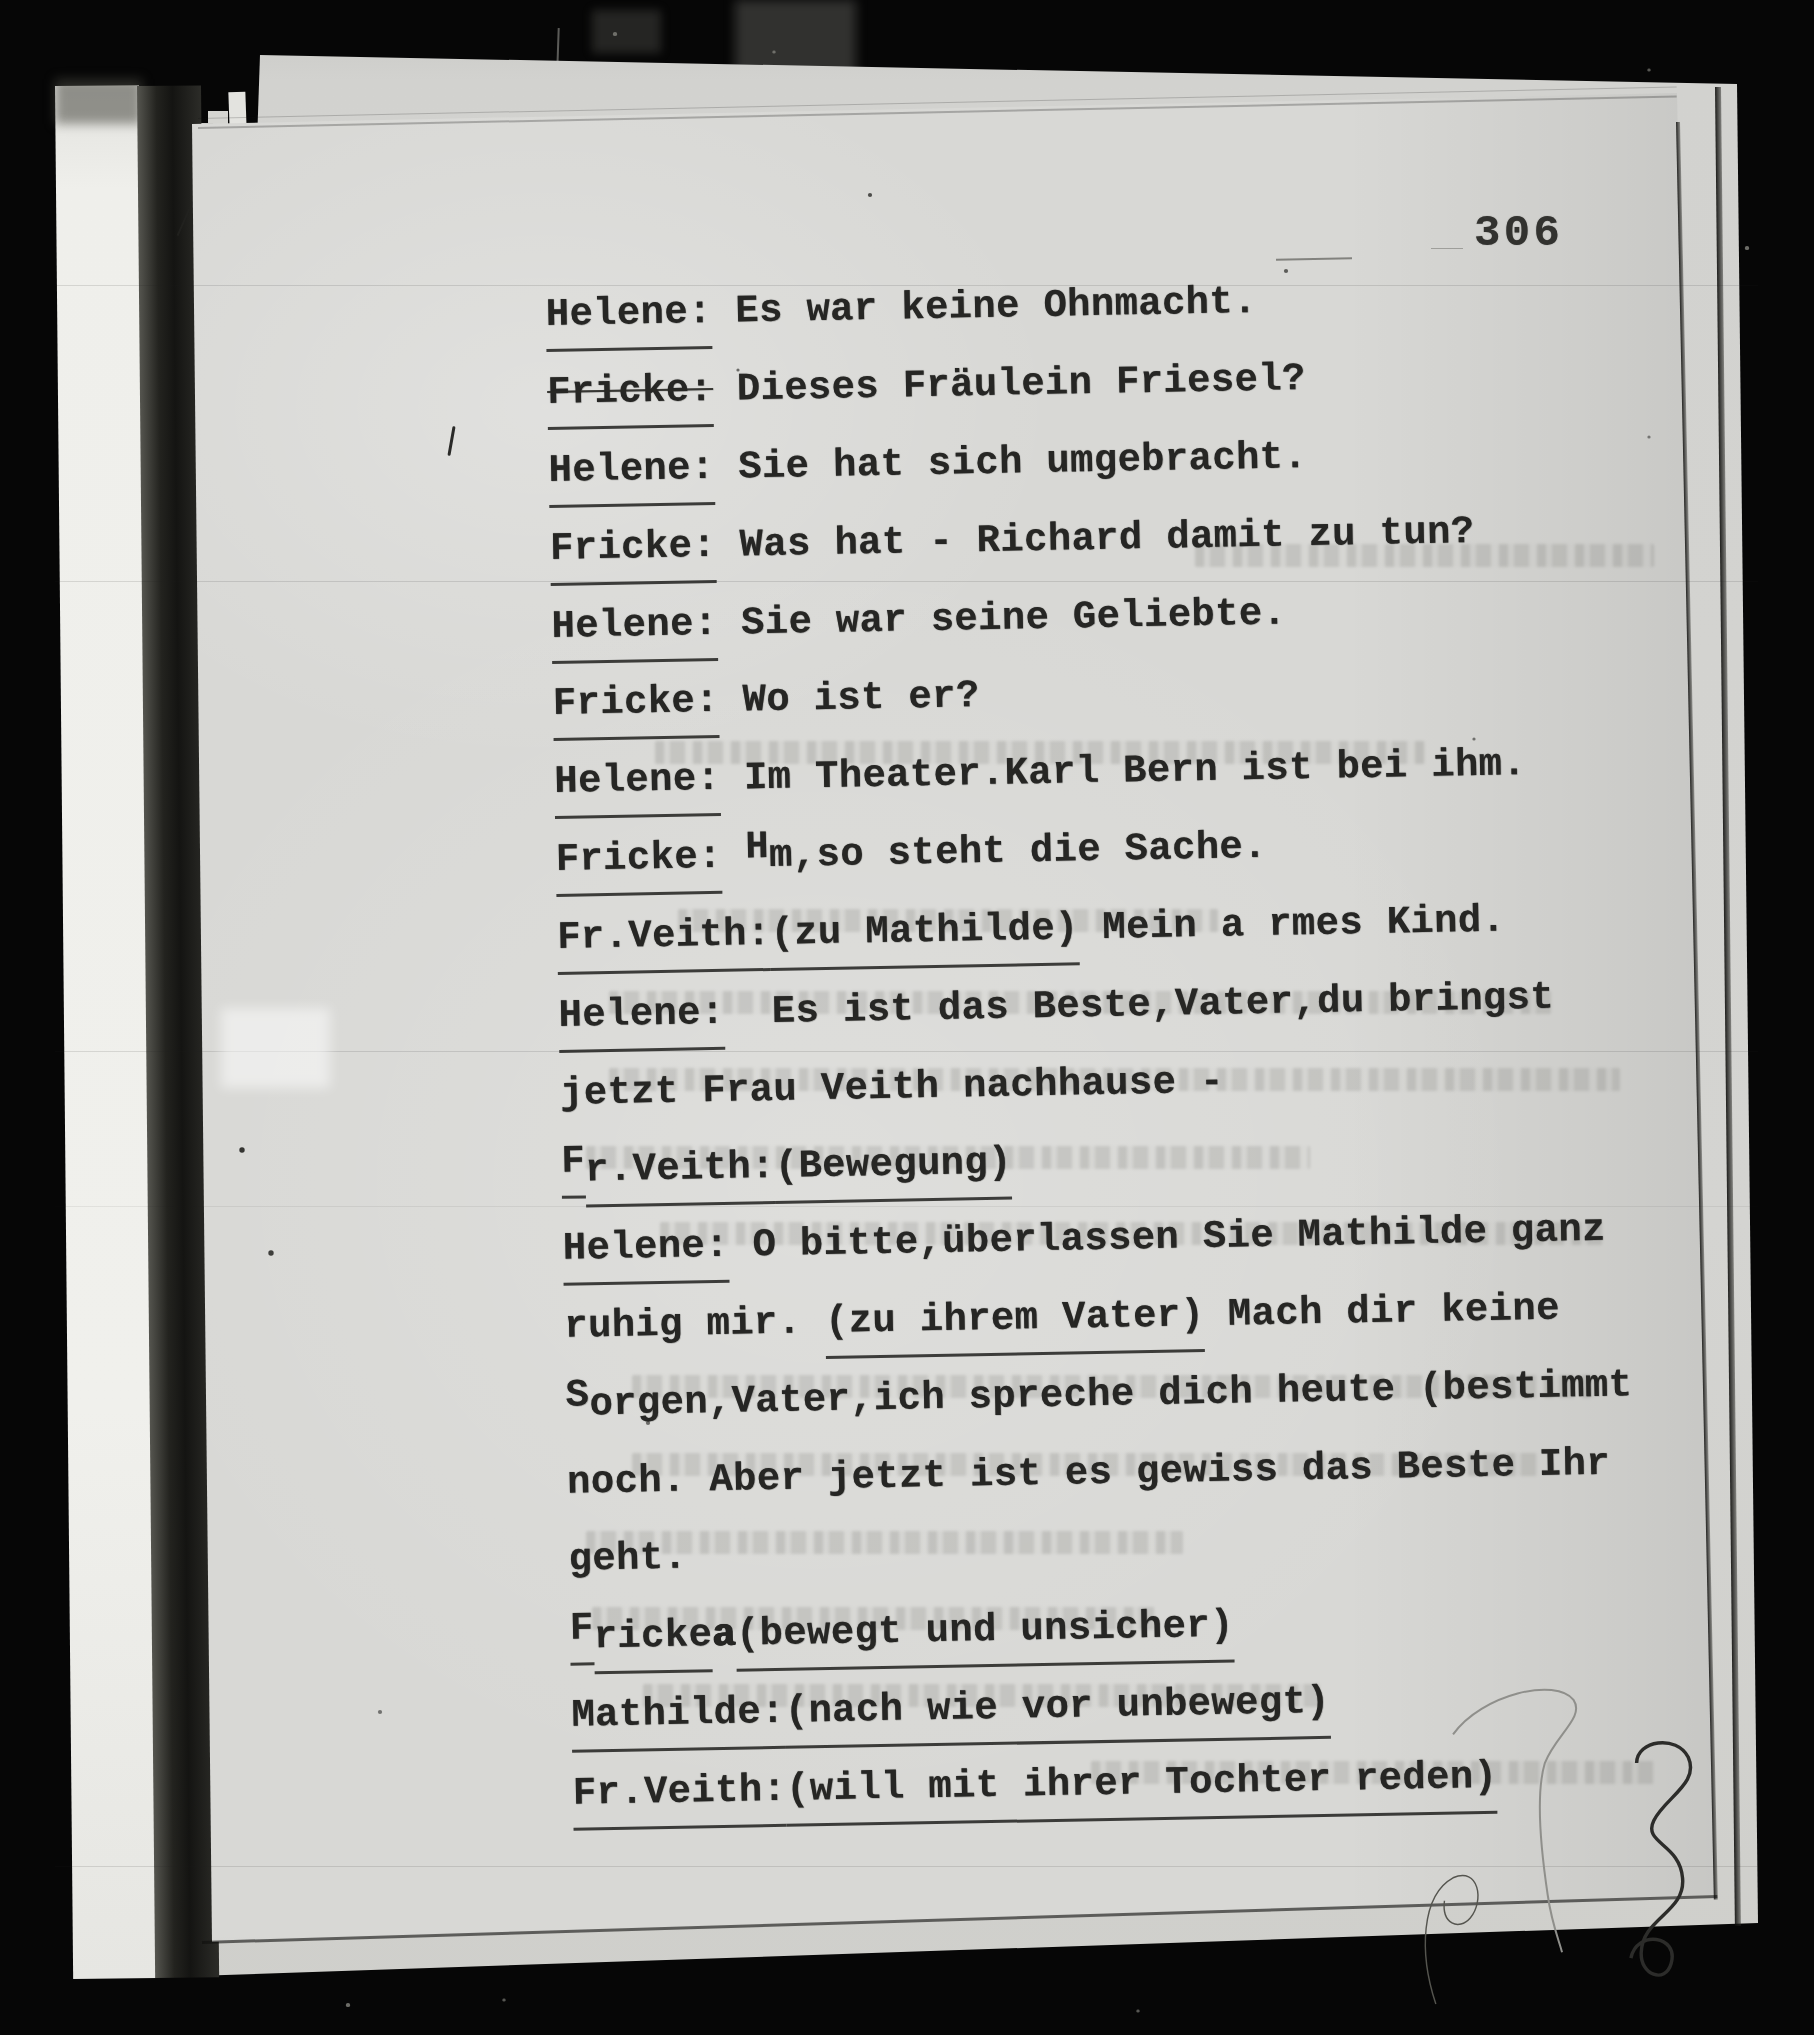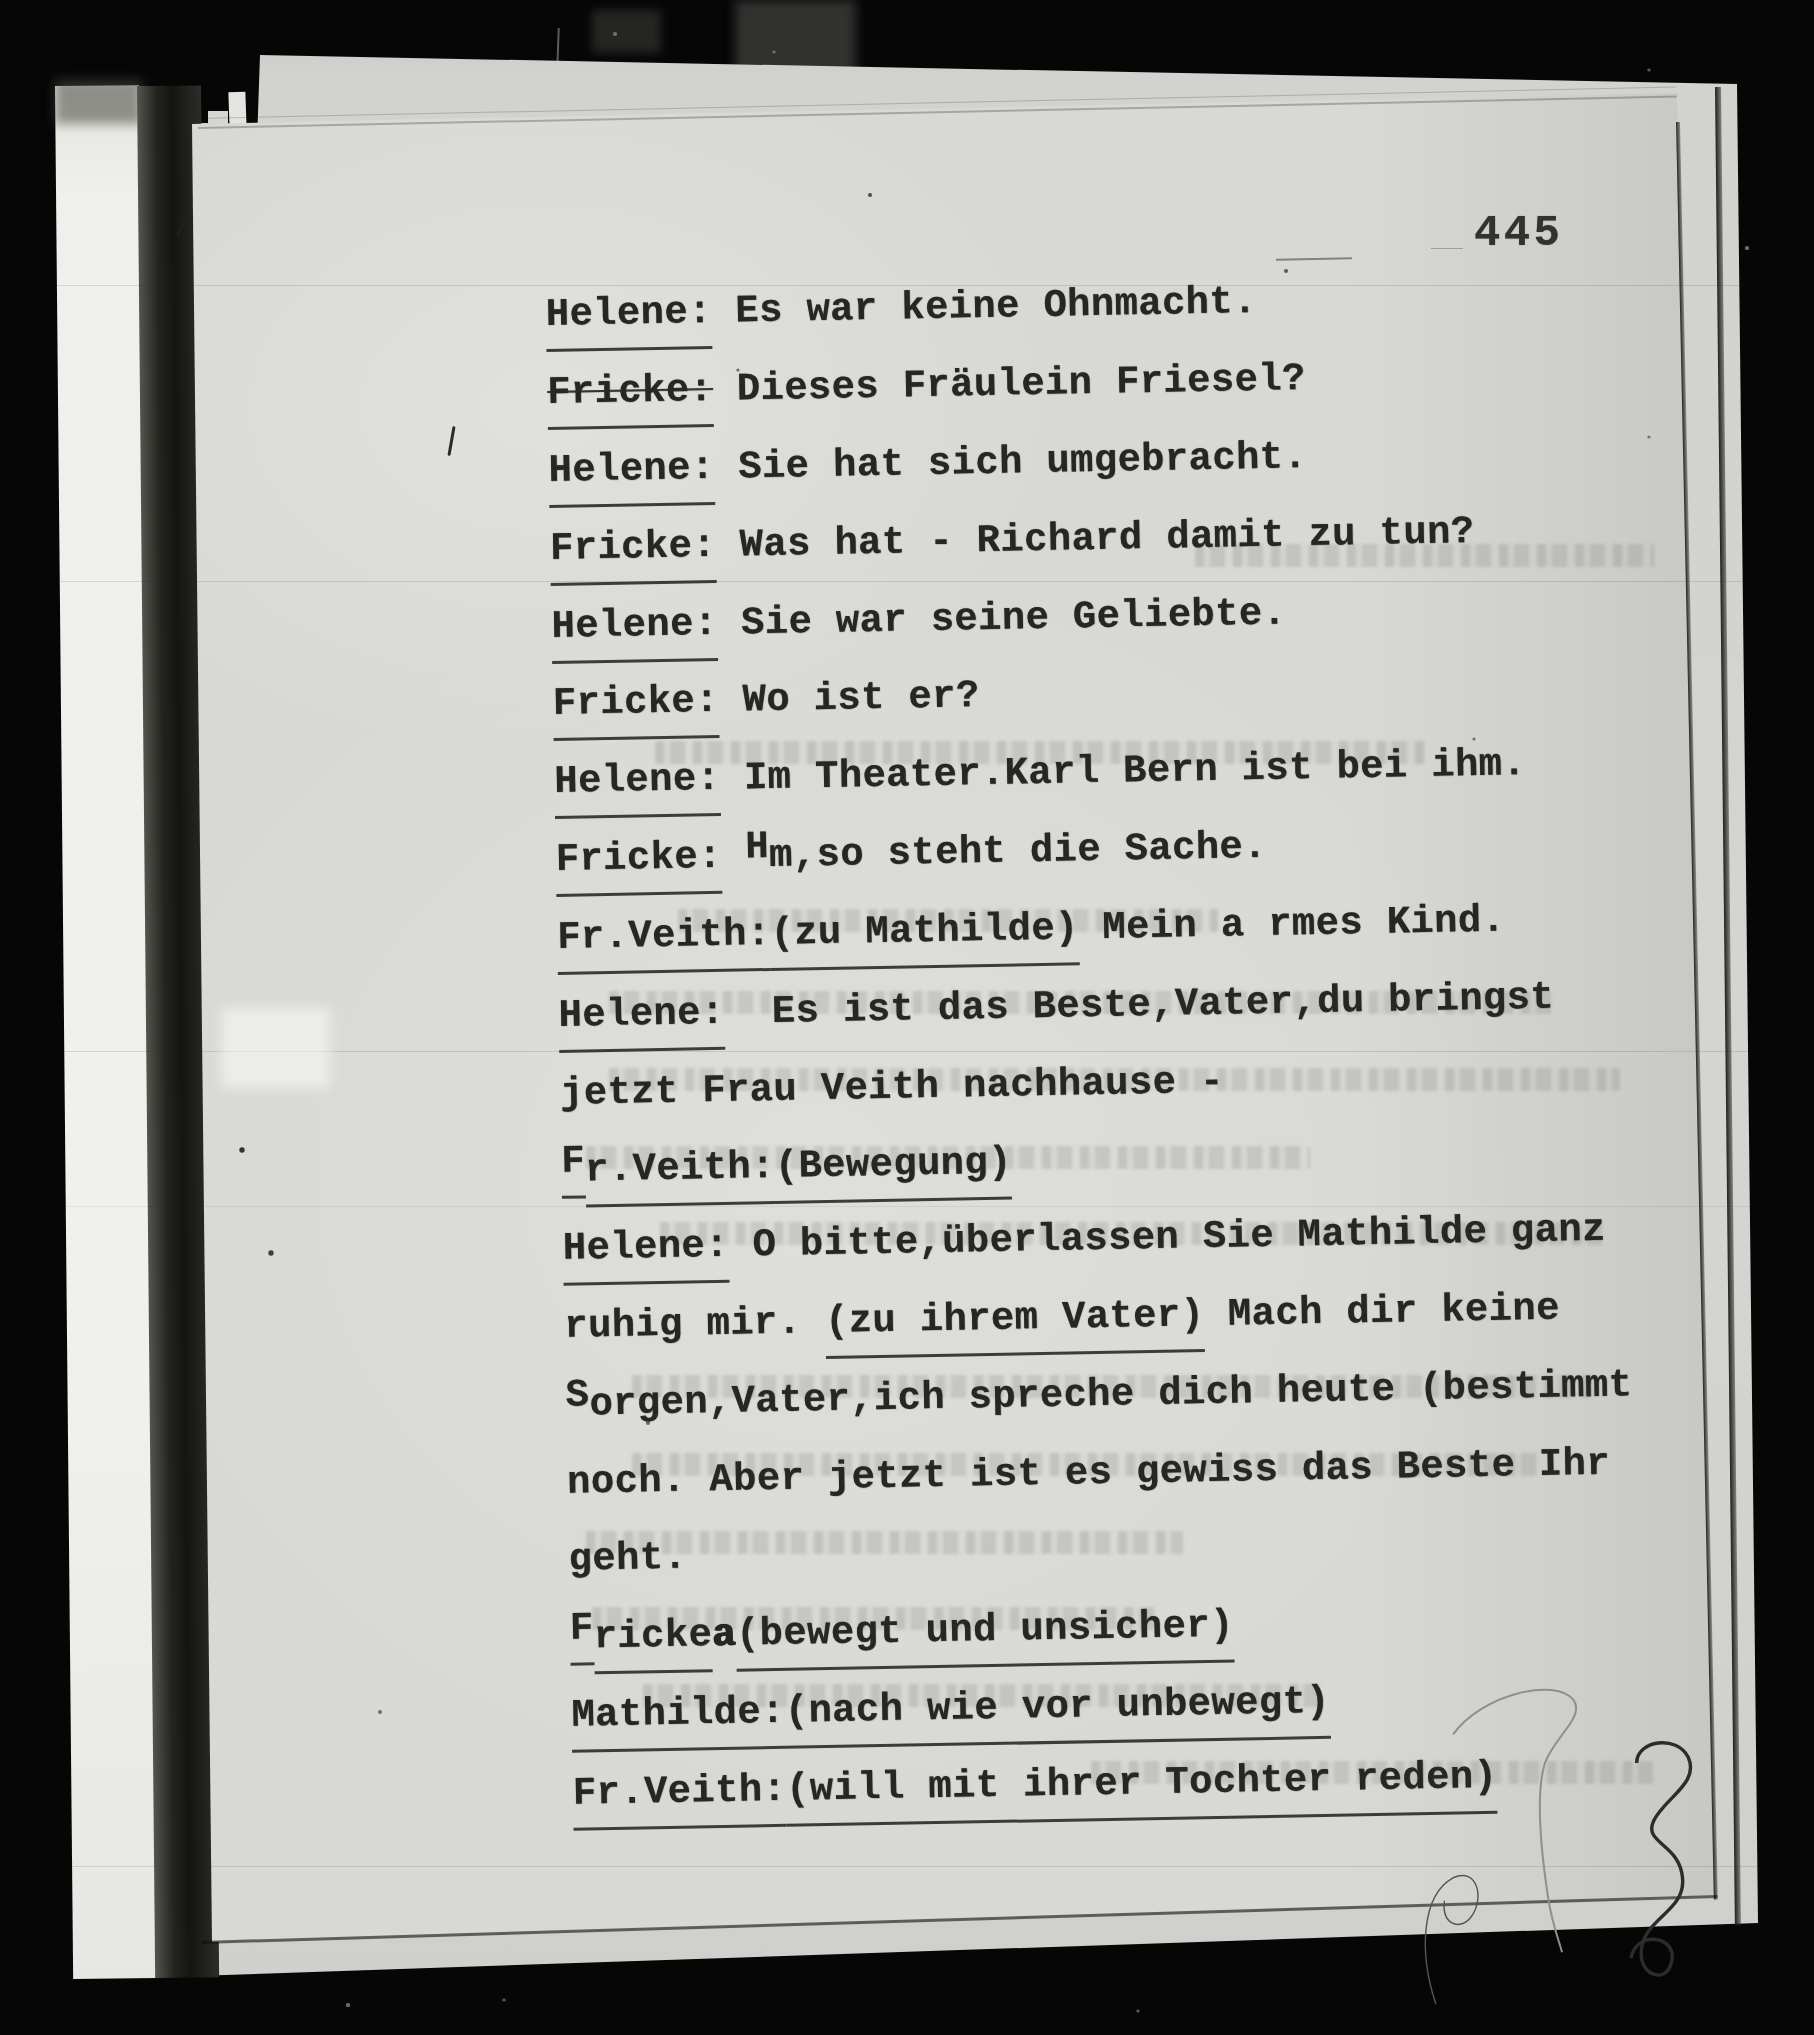--- a/index.html
+++ b/index.html
@@ -151,21 +151,21 @@
       <div class="line" style="top: 1152px;"><span class="seg u raised">F</span><span class="seg u">r.Veith:</span><span class="seg u">(Bewegung)</span></div>
       <div class="line" style="top: 1230px;"><span class="seg u">Helene:</span><span class="seg"> O bitte,überlassen Sie Mathilde ganz</span></div>
       <div class="line" style="top: 1308px;"><span class="seg">ruhig mir. </span><span class="seg u">(zu ihrem Vater)</span><span class="seg"> Mach dir keine</span></div>
       <div class="line" style="top: 1386px;"><span class="seg raised">S</span><span class="seg">orgen,Vater,ich spreche dich heute (bestimmt</span></div>
       <div class="line" style="top: 1464px;"><span class="seg">noch. Aber jetzt ist es gewiss das Beste Ihr</span></div>
       <div class="line" style="top: 1541px;"><span class="seg">geht.</span></div>
       <div class="line" style="top: 1619px;"><span class="seg u raised">F</span><span class="seg u">ricke</span><span class="seg overstrike">a</span><span class="seg u">(bewegt und unsicher)</span></div>
       <div class="line" style="top: 1697px;"><span class="seg u">Mathilde:</span><span class="seg u">(nach wie vor unbewegt)</span></div>
       <div class="line" style="top: 1775px;"><span class="seg u">Fr.Veith:</span><span class="seg u">(will mit ihrer Tochter reden)</span></div>
     </div>
-  <div class="abs page-number">445</div>
+  <div class="abs page-number">306</div>
   <div class="abs pencil-dash"></div>
   <div class="abs pencil-dash2"></div>
   <div class="abs pen-tick"></div>
   <div class="abs dust-dark"></div>
 
   <svg class="abs squiggle-svg" width="436" height="381" viewBox="0 0 760 664">
     <path d="M150 140 C 200 70, 330 40, 360 80 C 380 110, 330 140, 310 190 C 295 240, 300 320, 315 420 C 322 470, 335 500, 340 520" stroke="#8f8f8b" stroke-width="3.5" fill="none"></path>
     <path d="M470 190 C 470 150, 540 140, 560 180 C 580 225, 520 250, 500 290 C 480 330, 545 330, 550 390 C 556 450, 480 460, 478 520 C 476 560, 520 575, 530 540 C 545 490, 470 480, 460 530" stroke="#2c2c2a" stroke-width="6" fill="none"></path>
     <path d="M120 610 C 90 520, 95 420, 150 390 C 195 370, 205 430, 180 460 C 160 483, 130 470, 135 430" stroke="#55554f" stroke-width="2.5" fill="none"></path>
   </svg>

